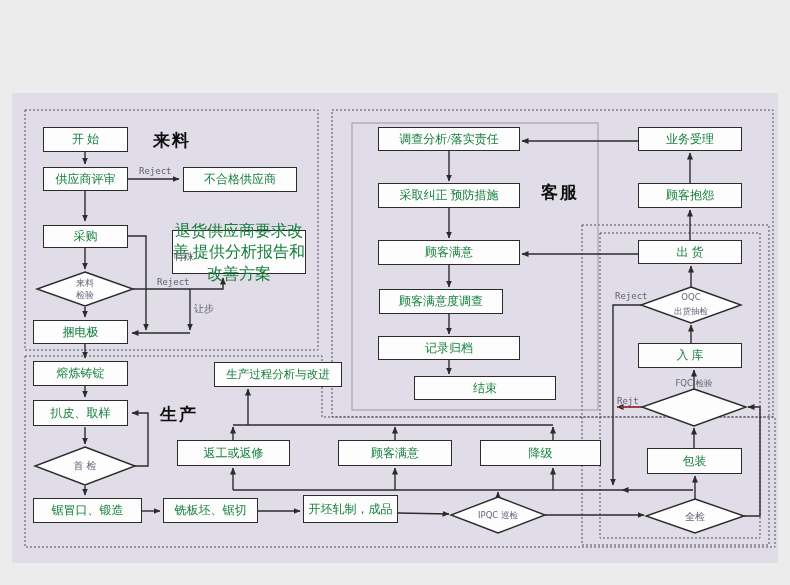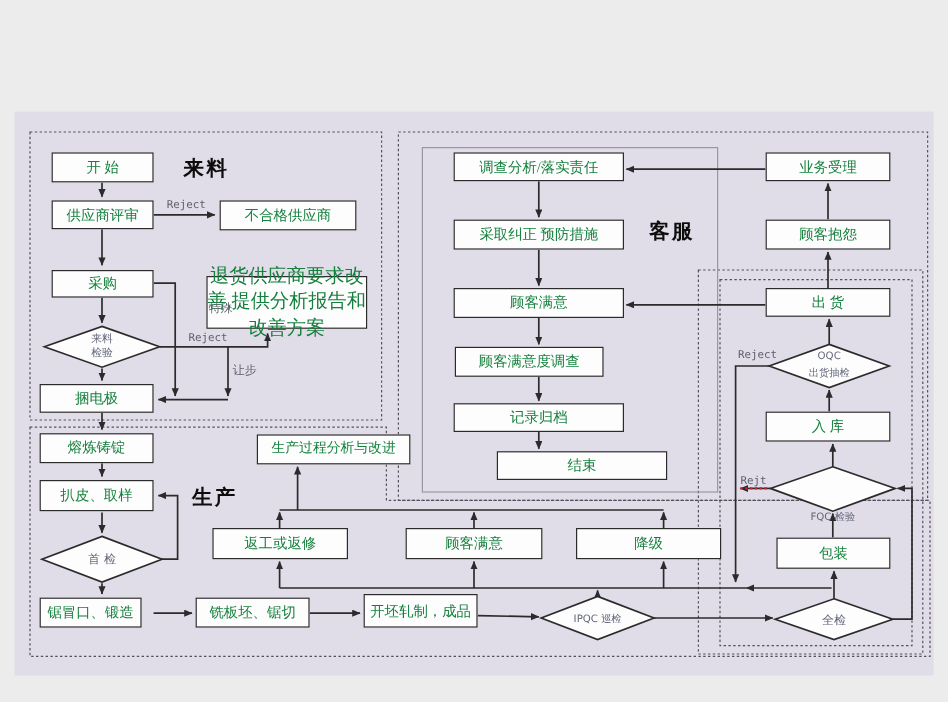--- a/index.html
+++ b/index.html
@@ -115,21 +115,21 @@
 
   <div class="node" style="left:43px;top:127px;width:85px;height:25px;">开 始</div>
   <div class="node" style="left:43px;top:167px;width:85px;height:24px;">供应商评审</div>
   <div class="node" style="left:183px;top:167px;width:114px;height:25px;">不合格供应商</div>
   <div class="node" style="left:43px;top:225px;width:85px;height:23px;">采购</div>
   <div class="node" style="left:33px;top:320px;width:95px;height:24px;">捆电极</div>
   <div class="node" style="left:172px;top:230px;width:134px;height:44px;font-size:16px;">退货供应商要求改善,提供分析报告和改善方案</div>
 
   <div class="node" style="left:33px;top:361px;width:95px;height:25px;">熔炼铸锭</div>
   <div class="node" style="left:33px;top:400px;width:95px;height:26px;">扒皮、取样</div>
-  <div class="node" style="left:33px;top:498px;width:85px;height:25px;">锯冒口、锻造</div>
+  <div class="node" style="left:33px;top:498px;width:109px;height:25px;">锯冒口、锻造</div>
   <div class="node" style="left:163px;top:498px;width:95px;height:25px;">铣板坯、锯切</div>
   <div class="node" style="left:303px;top:495px;width:95px;height:28px;">开坯轧制，成品</div>
   <div class="node" style="left:170px;top:362px;width:128px;height:25px;font-size:11.5px;margin-left:44px;">生产过程分析与改进</div>
   <div class="node" style="left:177px;top:440px;width:113px;height:26px;">返工或返修</div>
   <div class="node" style="left:338px;top:440px;width:114px;height:26px;">顾客满意</div>
   <div class="node" style="left:480px;top:440px;width:121px;height:26px;">降级</div>
 
   <div class="node" style="left:378px;top:127px;width:142px;height:24px;">调查分析/落实责任</div>
   <div class="node" style="left:378px;top:183px;width:142px;height:25px;">采取纠正 预防措施</div>
   <div class="node" style="left:378px;top:240px;width:142px;height:25px;">顾客满意</div>
@@ -143,21 +143,21 @@
   <div class="node" style="left:638px;top:343px;width:104px;height:25px;">入 库</div>
   <div class="node" style="left:647px;top:448px;width:95px;height:26px;">包装</div>
 
   <div class="dlabel" style="left:37px;top:276px;width:96px;height:26px;font-size:9px;line-height:1.35;">来料
 检验</div>
   <div class="dlabel" style="left:35px;top:459px;width:100px;height:14px;font-size:10px;">首 检</div>
   <div class="dlabel" style="left:451px;top:509px;width:94px;height:13px;font-size:8.5px;">IPQC 巡检</div>
   <div class="dlabel" style="left:646px;top:510px;width:98px;height:13px;font-size:10px;">全检</div>
   <div class="dlabel" style="left:641px;top:291px;width:100px;height:27px;font-size:8.5px;line-height:1.55;">OQC
 出货抽检</div>
-  <div class="dlabel" style="left:642px;top:424px;width:104px;height:13px;font-size:8.5px;">FQC 检验</div>
+  <div class="dlabel" style="left:642px;top:377px;width:104px;height:13px;font-size:8.5px;">FQC 检验</div>
 
   <div class="elabel" style="left:139px;top:166px;">Reject</div>
   <div class="elabel" style="left:157px;top:277px;">Reject</div>
   <div class="elabel cn" style="left:148px;top:250px;margin-left:26px;">特殊</div>
   <div class="elabel cn" style="left:194px;top:302px;">让步</div>
   <div class="elabel" style="left:615px;top:291px;">Reject</div>
   <div class="elabel rejt" style="left:617px;top:396px;">Rejt</div>
 
 </div>
 

